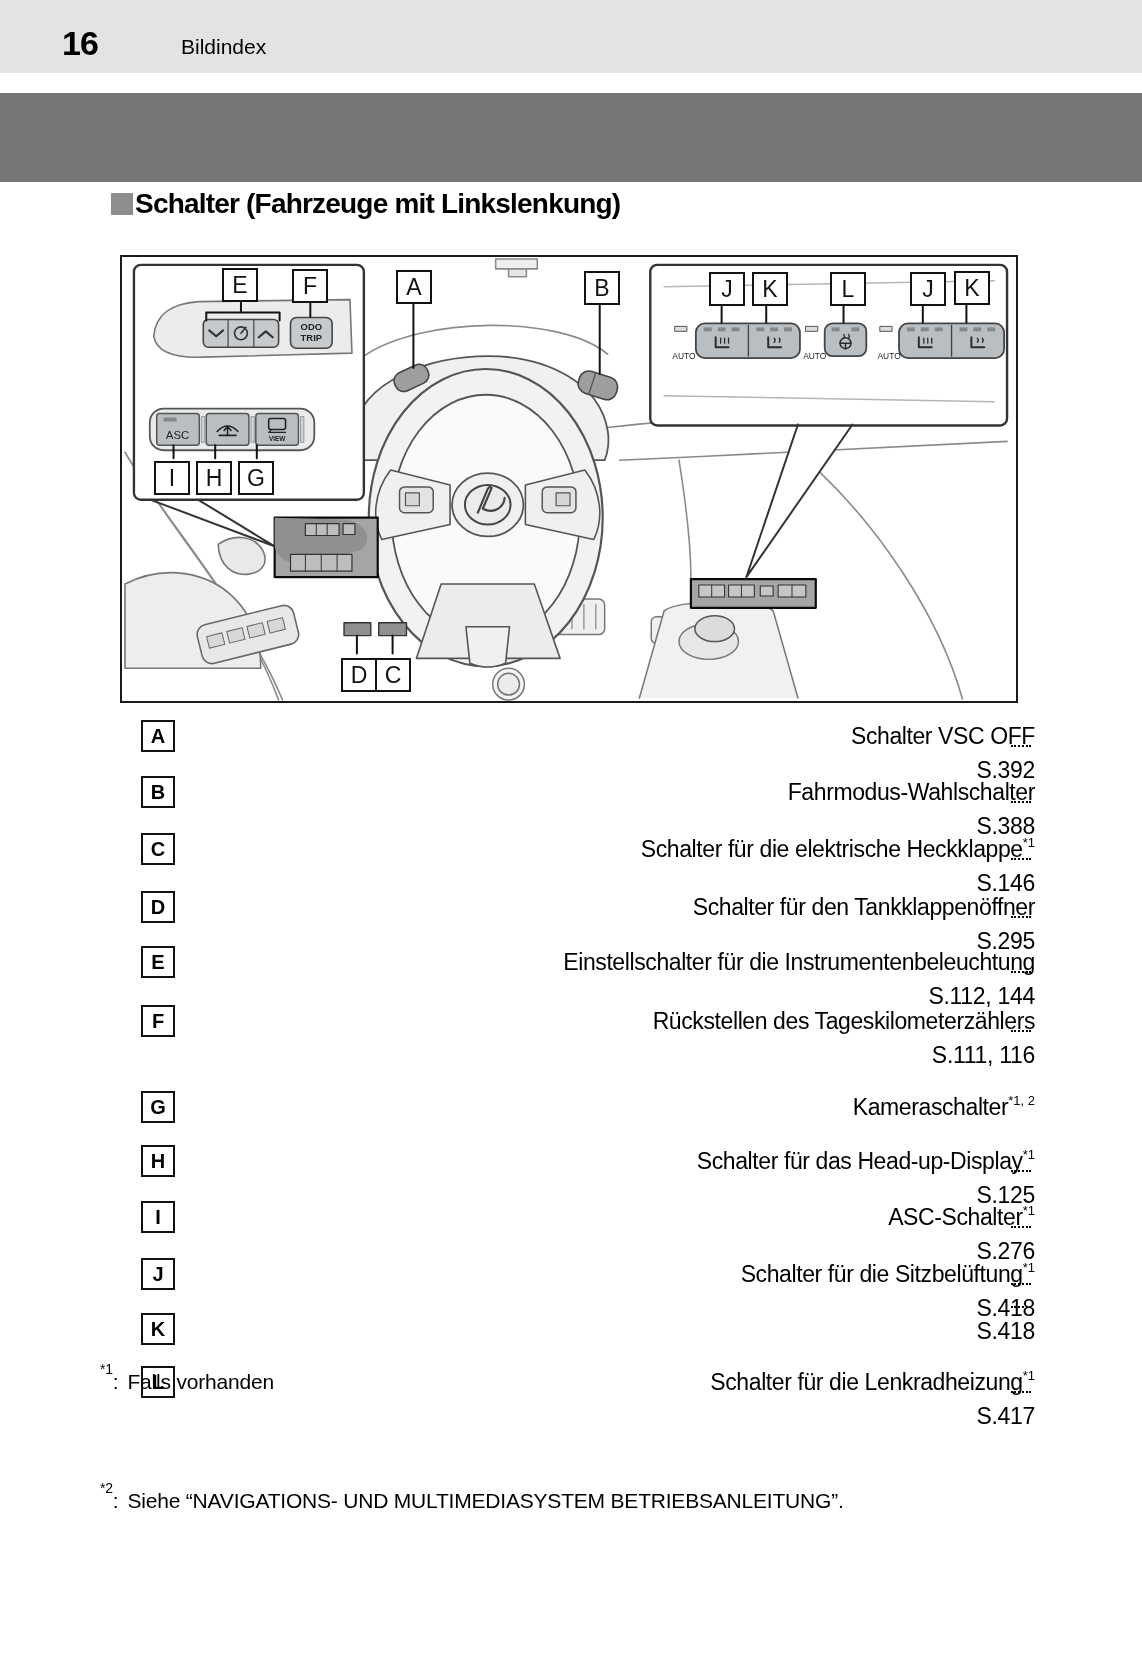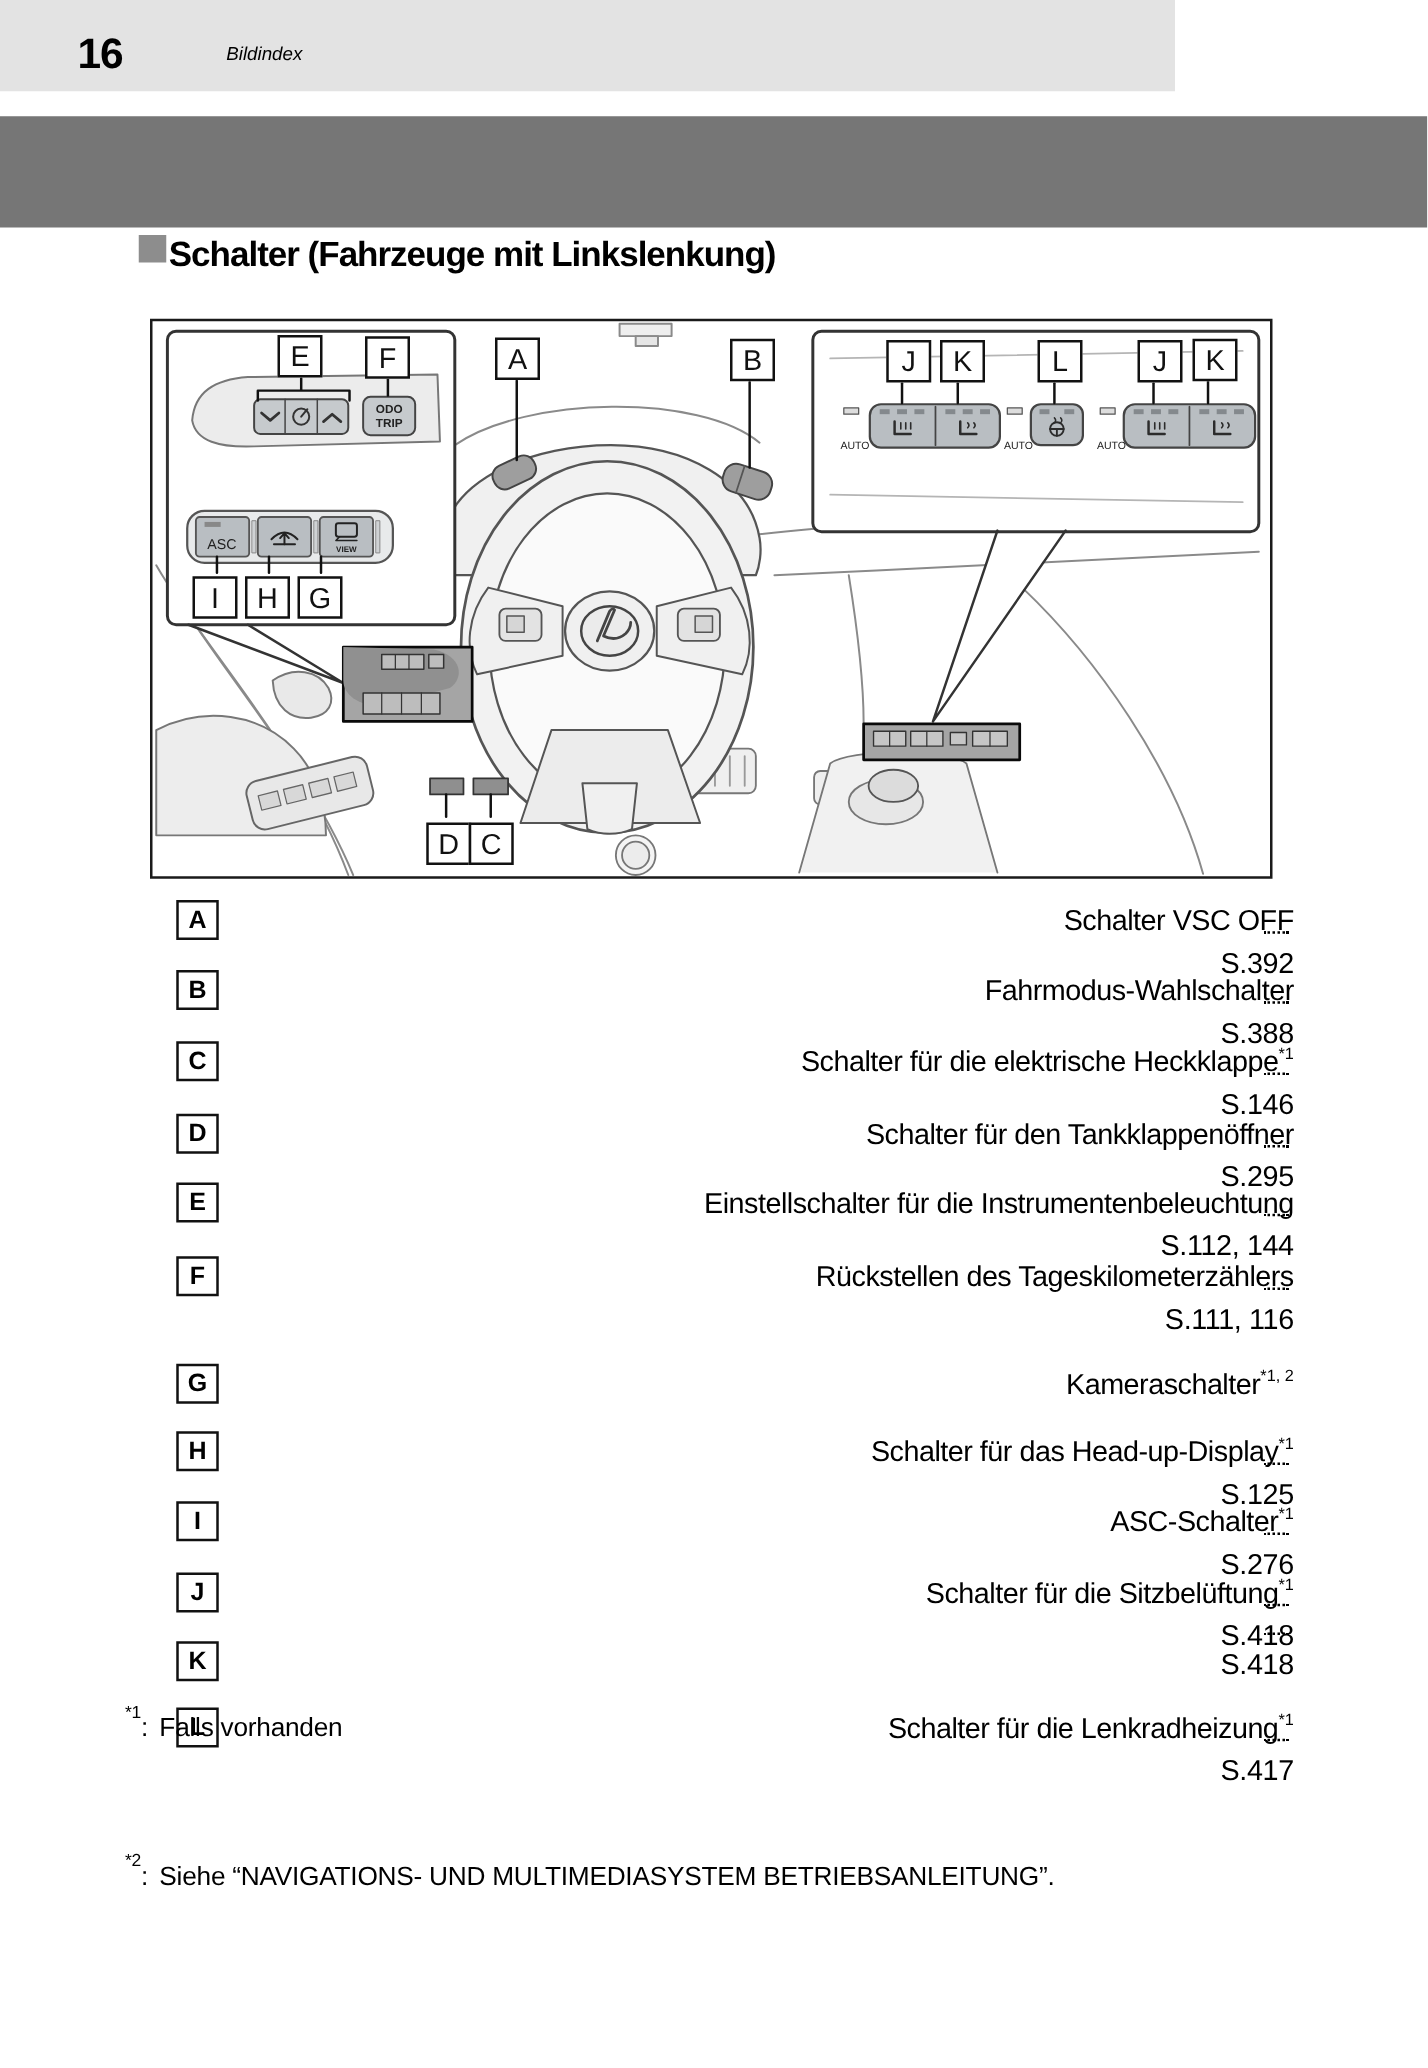--- a/index.html
+++ b/index.html
@@ -1,24 +1,24 @@
 <!DOCTYPE html>
 <html><head>
 <meta charset="utf-8">
 <style>
   html,body{margin:0;padding:0;background:#fff;}
   .page{position:relative;width:1142px;height:1654px;background:#fff;overflow:hidden;
         font-family:"Liberation Sans",sans-serif;color:#000;}
   
-  .hdr{position:absolute;left:0;top:0;width:940px;height:73px;background:#e3e3e3;}
+  .hdr{position:absolute;left:0;top:0;width:1142px;height:73px;background:#e3e3e3;}
   .hdr-num{position:absolute;left:62px;top:24px;font-size:34px;font-weight:bold;letter-spacing:-1px;}
-  .hdr-chap{position:absolute;left:181px;top:35px;font-size:15px;font-style:italic;}
+  .hdr-chap{position:absolute;left:181px;top:35px;font-size:21px;}
   .band{position:absolute;left:0;top:93px;width:1142px;height:89px;background:#767676;}
   
-  .sect{position:absolute;left:111px;top:188px;display:flex;align-items:flex-start;}
+  .sect{position:absolute;left:111px;top:188px;display:flex;align-items:center;}
   .sect .sq{width:22px;height:22px;background:#8d8d8d;margin-right:2px;flex:none;}
   .sect .ttl{font-size:28px;font-weight:bold;letter-spacing:-0.8px;white-space:nowrap;}
   
   .diagram{position:absolute;left:120px;top:255px;width:894px;height:444px;border:2px solid #1a1a1a;background:#fff;}
   .diagram svg{position:absolute;left:0;top:0;}
   .callout{position:absolute;width:32px;height:30px;background:#fff;border:2px solid #111;
            display:flex;align-items:center;justify-content:center;
            font-size:23px;color:#111;z-index:5;}
   
   .row{position:absolute;left:141px;right:107px;display:flex;align-items:flex-start;}

